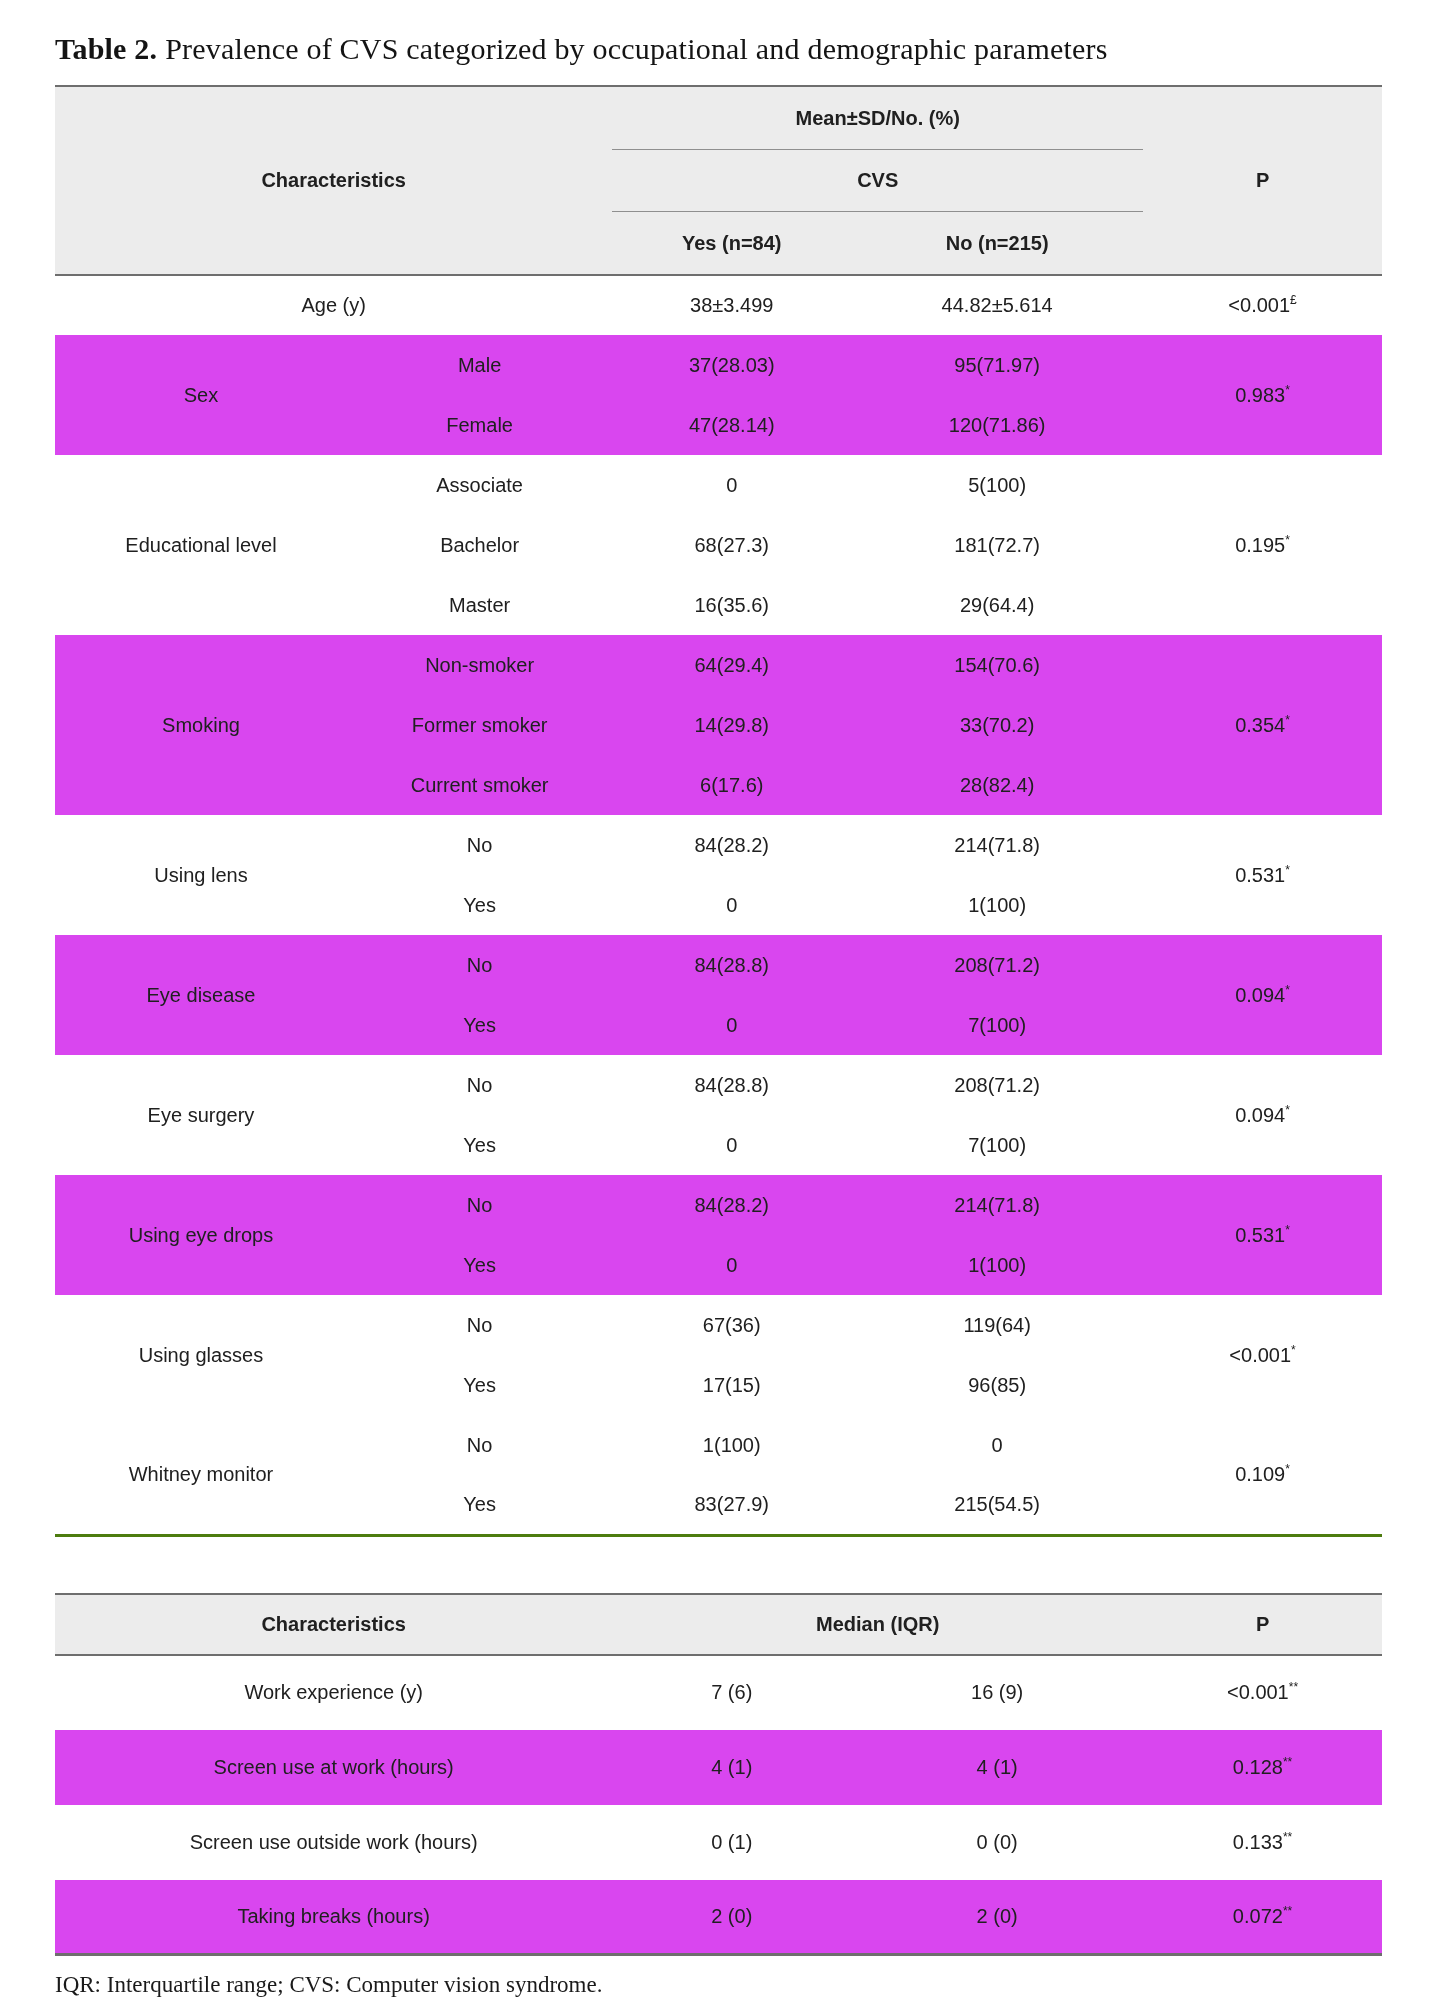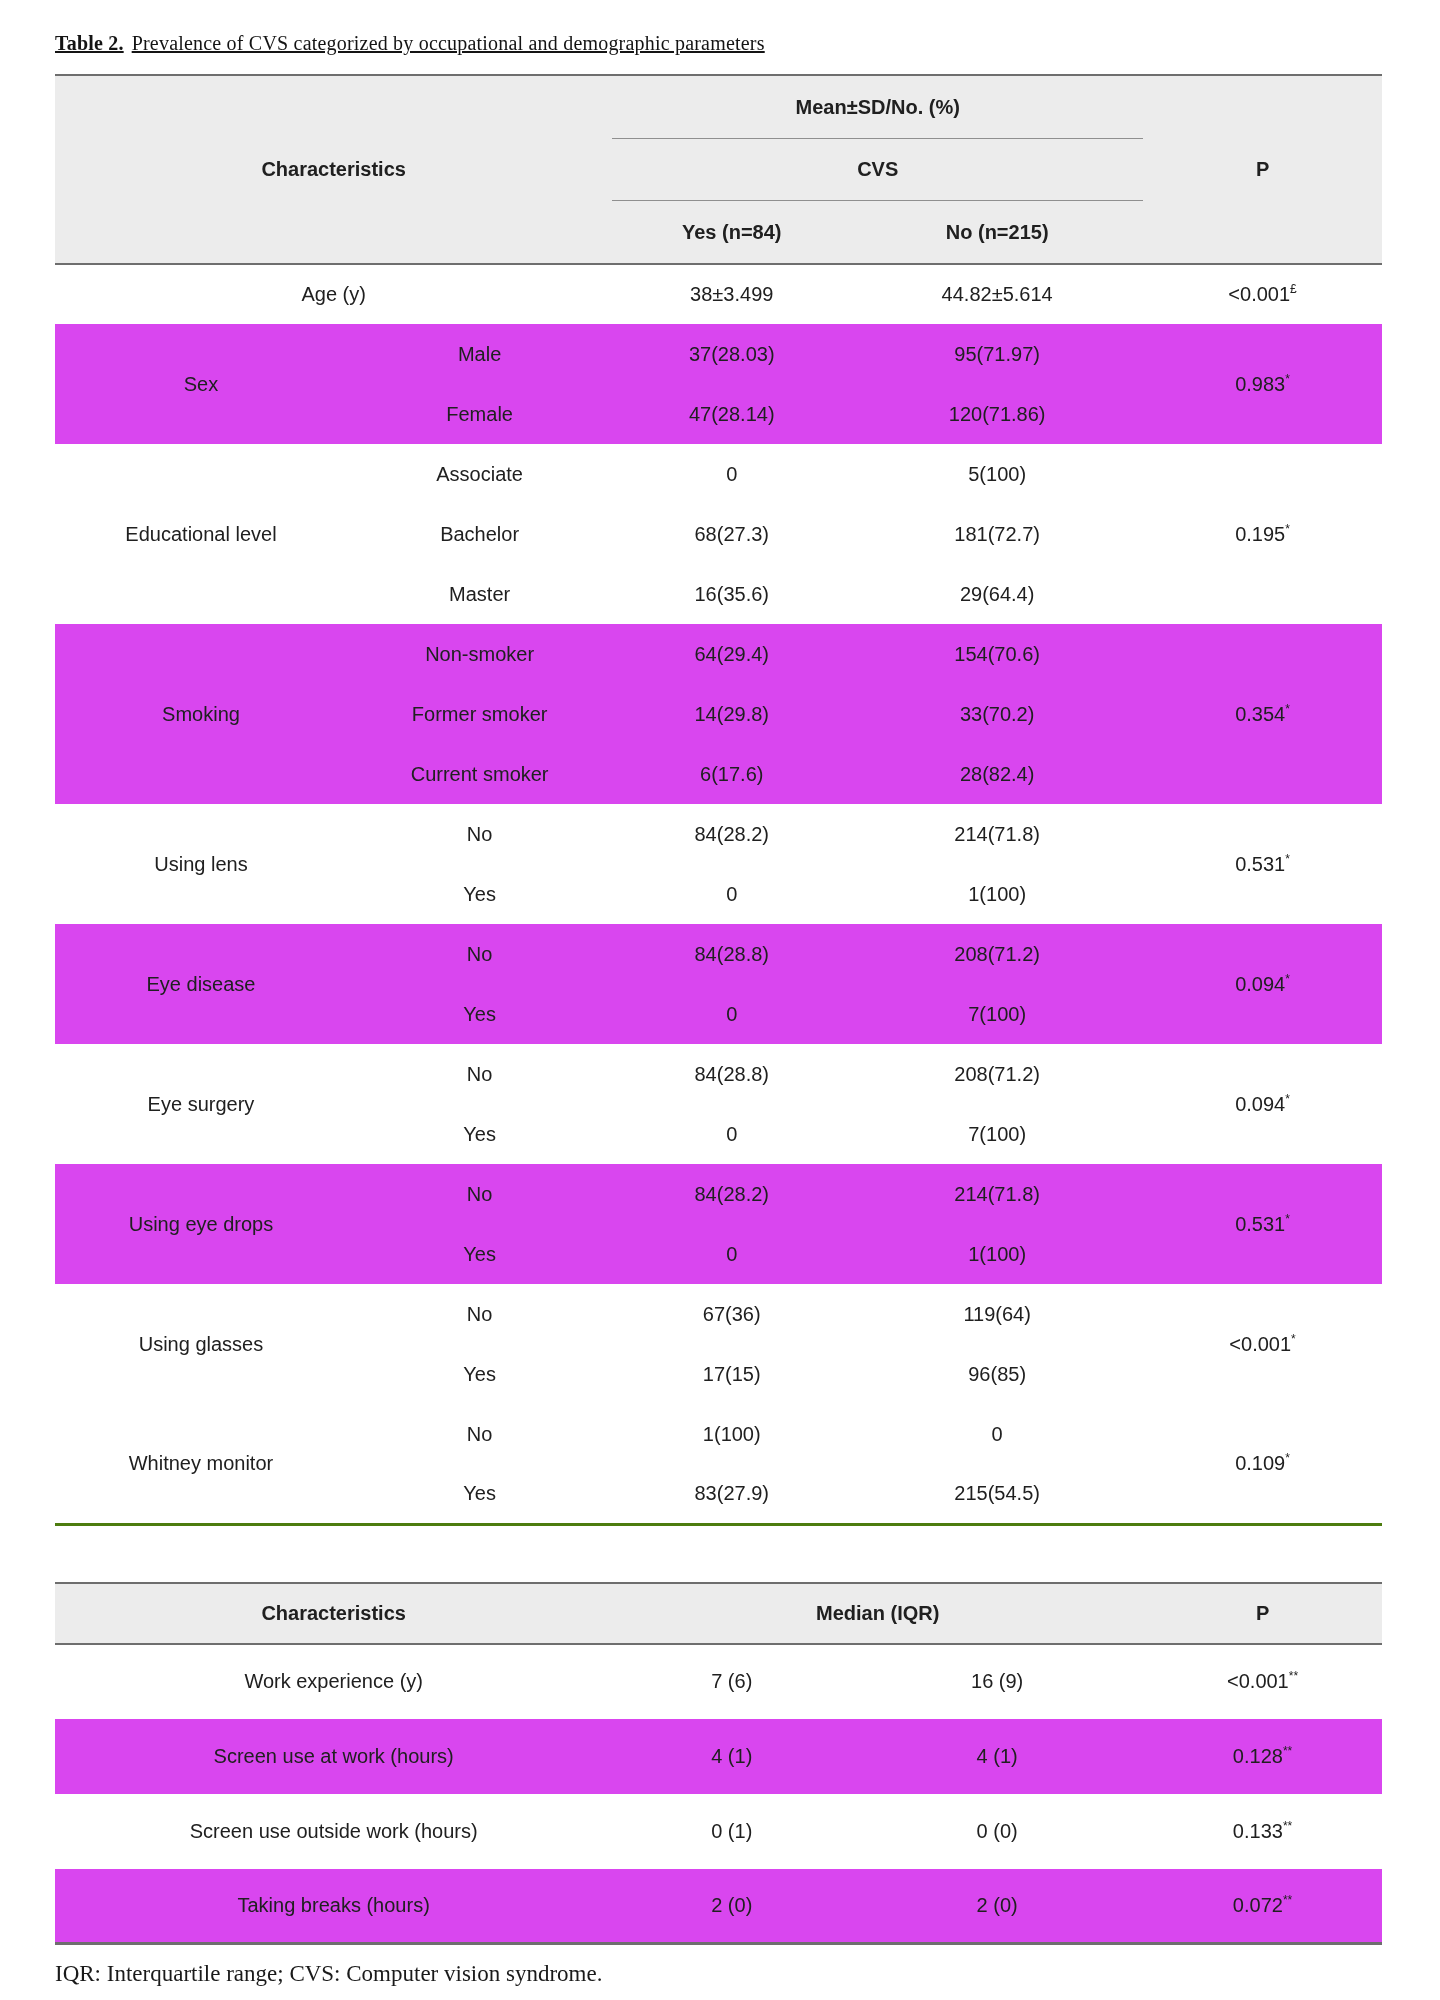--- a/index.html
+++ b/index.html
@@ -5,22 +5,22 @@
   html,body{margin:0;padding:0;background:#ffffff;}
   body{
     width:1440px;height:2000px;box-sizing:border-box;
     padding:26px 58px 0 55px;
     font-family:"Liberation Sans",sans-serif;
     color:#1f1f1f;
     -webkit-font-smoothing:antialiased;
   }
   .title{
     font-family:"Liberation Serif",serif;
-    font-size:20px;font-weight:normal;color:#141414;
-    margin:6px 0 19px 0;letter-spacing:.2px;text-decoration:underline;
+    font-size:30px;font-weight:normal;color:#141414;
+    margin:6px 0 19px 0;letter-spacing:.2px;
   }
   .title .tlabel{font-weight:bold;margin-right:8px;}
 
   table{
     width:100%;border-collapse:collapse;table-layout:fixed;
     font-size:20px;color:#202020;
   }
   th,td{
     text-align:center;vertical-align:middle;padding:0 4px;
     font-weight:normal;line-height:1.25;

